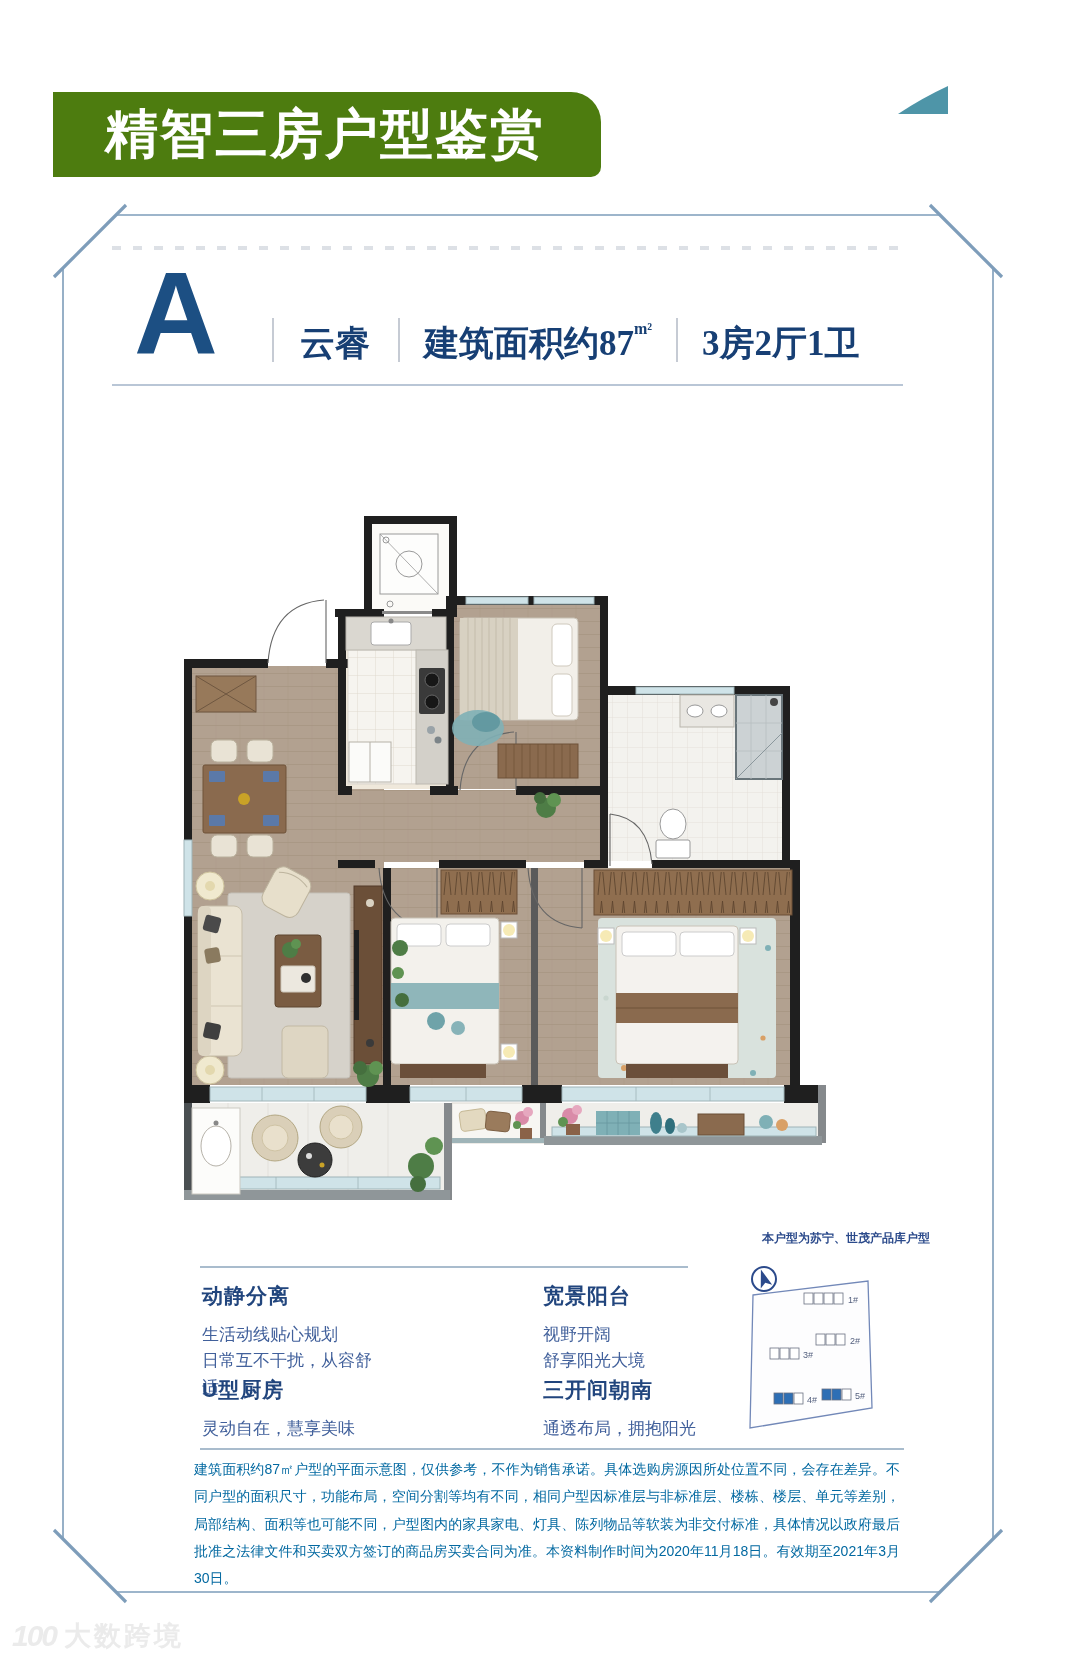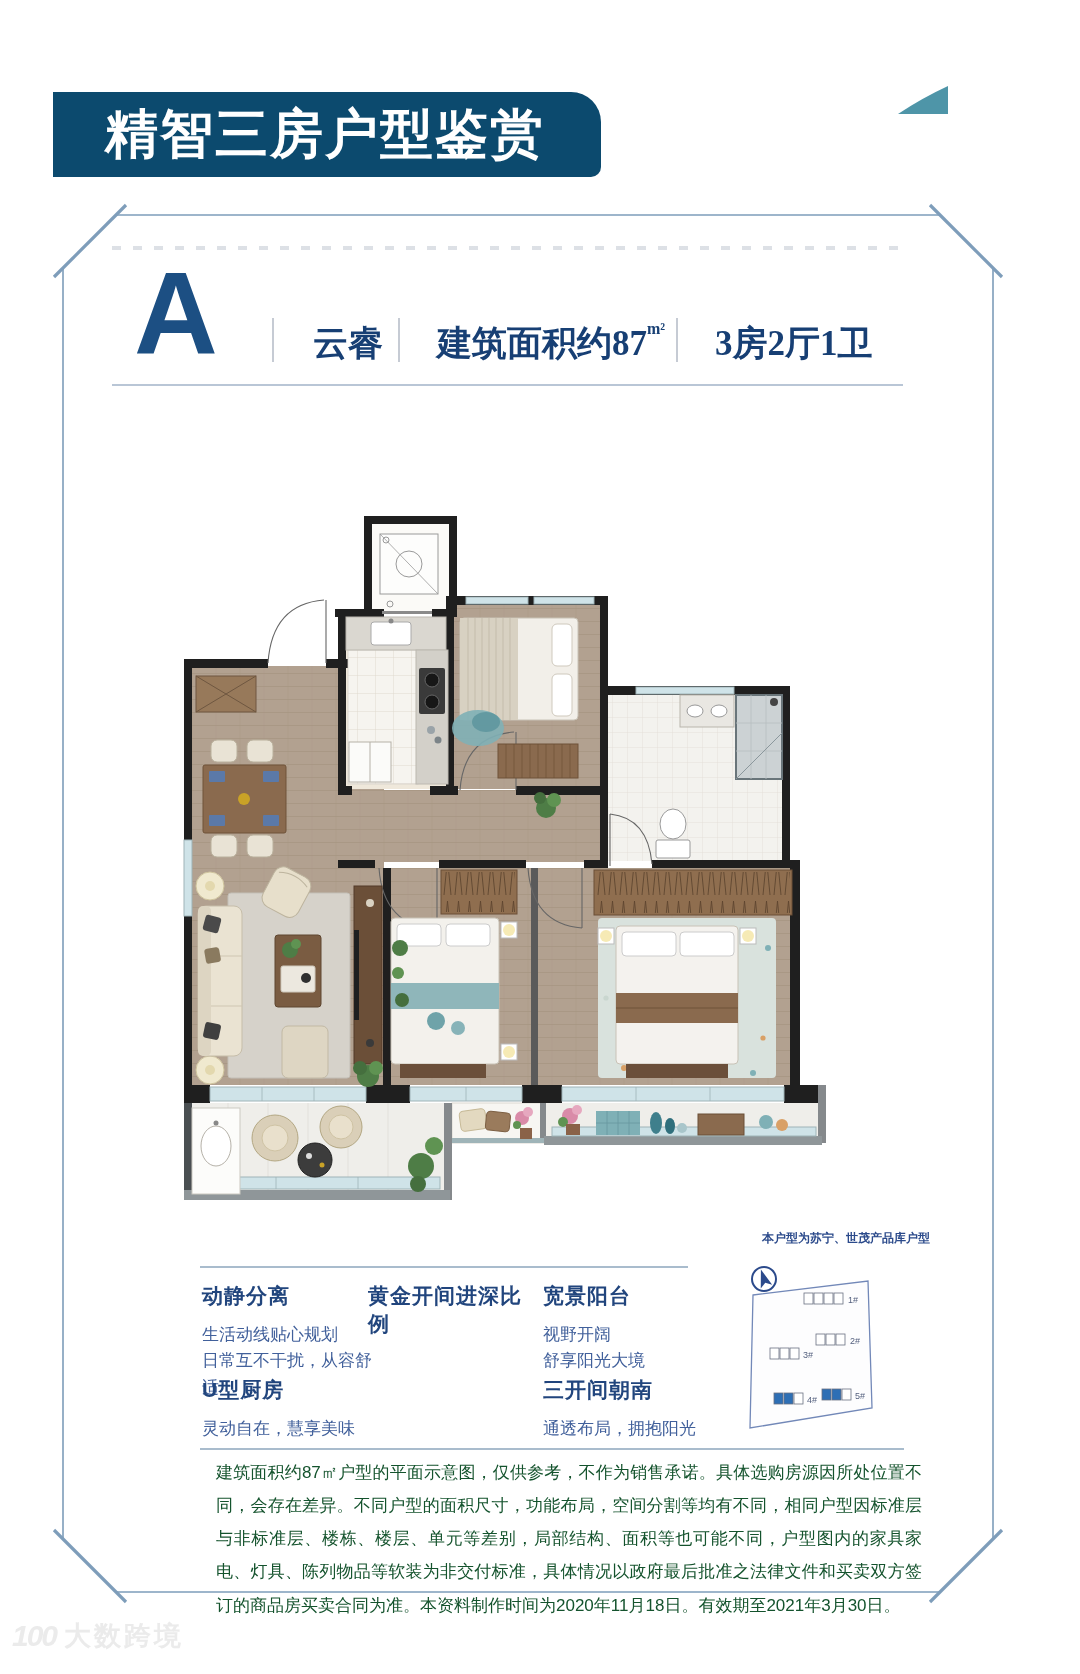--- a/index.html
+++ b/index.html
@@ -1,50 +1,50 @@
 <!DOCTYPE html>
 <html><head>
 <meta charset="utf-8">
 <style>
   html,body{margin:0;padding:0;background:#fff;}
   .page{position:relative;width:1080px;height:1674px;background:#ffffff;overflow:hidden;
         font-family:"Liberation Sans",sans-serif;}
   .abs{position:absolute;}
   
-  .banner{left:53px;top:92px;width:548px;height:85px;background:#0c4a6e;
+  .banner{left:53px;top:92px;width:548px;height:85px;background:#4d7c0f;
           border-radius:0 30px 10px 0;display:flex;align-items:center;}
   .banner span{color:#ffffff;font-size:53px;font-weight:700;letter-spacing:2px;padding-left:52px;}
   .corner-flag{left:896px;top:84px;}
   
   .frame{left:0;top:0;}
   
   .dots{left:112px;top:246px;width:790px;height:4px;
         background:repeating-linear-gradient(90deg,#d9dde3 0 9px,transparent 9px 21px);opacity:.9;}
   
   .unit-letter{left:134px;top:256px;font-size:116px;line-height:1;font-weight:700;color:#1c4f83;}
-  .serif{font-family:"Liberation Serif","DejaVu Serif",serif;margin-left:13px;}
+  .serif{font-family:"Liberation Serif","DejaVu Serif",serif;}
   .spec{top:320px;font-size:35px;font-weight:700;color:#173f74;}
   .spec .sup{font-size:16px;vertical-align:top;}
   .vdiv{top:318px;width:2px;height:44px;background:#c6cbd4;}
   .underline{left:112px;top:384px;width:791px;height:2px;background:#b9c6d6;}
   
   .floorplan{left:178px;top:478px;}
   
   .note{left:672px;top:1230px;width:258px;text-align:right;font-size:12px;font-weight:600;color:#2b4a8b;}
   .siteplan{left:690px;top:1255px;}
   
   .div-top{left:200px;top:1266px;width:488px;height:2px;background:#a9bccd;}
   .div-bottom{left:200px;top:1448px;width:704px;height:2px;background:#a9bccd;}
   
   .feature{position:absolute;width:175px;}
   .feature h3{margin:0 0 12px 0;font-size:21px;font-weight:700;color:#21457d;letter-spacing:1px;}
   .feature p{margin:0;font-size:17px;line-height:1.55;color:#41609b;}
   
-  .disclaimer{left:216px;top:1456px;width:706px;margin:0;font-size:17px;line-height:1.95;
-              color:#14532d;text-align:justify;}
+  .disclaimer{left:194px;top:1456px;width:706px;margin:0;font-size:14px;line-height:1.95;
+              color:#0369a1;text-align:justify;}
   
   .watermark{left:12px;top:1618px;display:flex;align-items:center;gap:8px;color:#ebebeb;
              font-weight:700;}
   .wm-logo{font-size:30px;font-style:italic;letter-spacing:-2px;}
   .wm-text{font-size:27px;letter-spacing:3px;}
 </style>
 </head>
 <body>
 
 <div class="page">
@@ -403,21 +403,20 @@
   </svg>
 
   <div class="abs div-top"></div>
   <div class="abs div-bottom"></div>
 
   <div class="feature" style="left:202px;top:1282px">
     <h3>动静分离</h3>
     <p><span>生活动线贴心规划</span><br><span>日常互不干扰，从容舒适</span></p>
   </div>
   <div class="feature" style="left:368px;top:1282px">
-    <h3>黄金开间进深比例</h3>
   </div>
   <div class="feature" style="left:202px;top:1376px">
     <h3>U型厨房</h3>
     <p><span>灵动自在，慧享美味</span></p>
   </div>
   <div class="feature" style="left:543px;top:1282px">
     <h3>宽景阳台</h3>
     <p><span>视野开阔</span><br><span>舒享阳光大境</span></p>
   </div>
   <div class="feature" style="left:543px;top:1376px">

